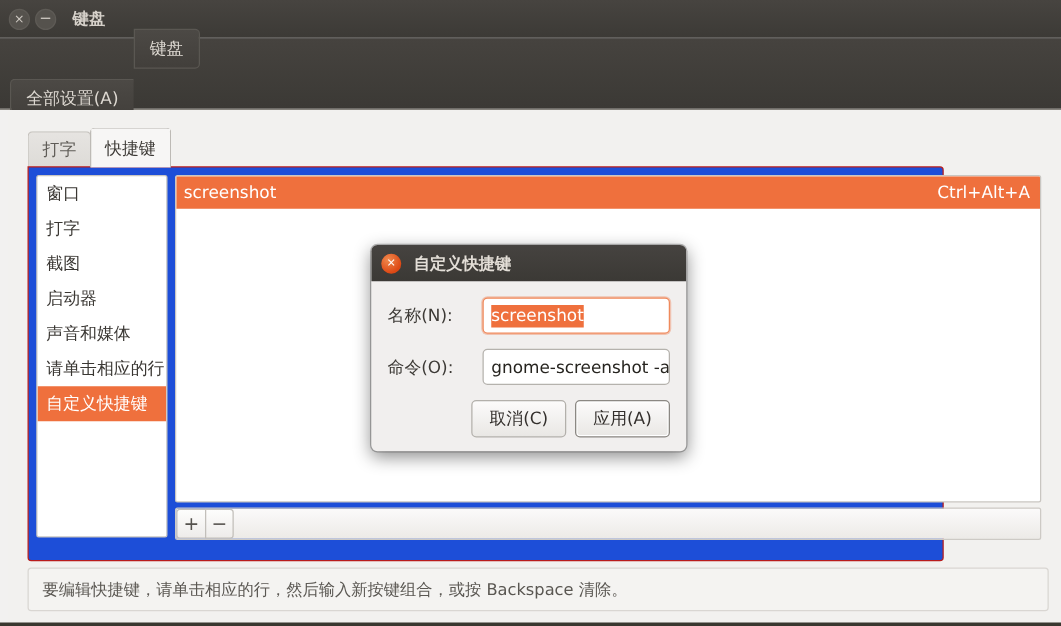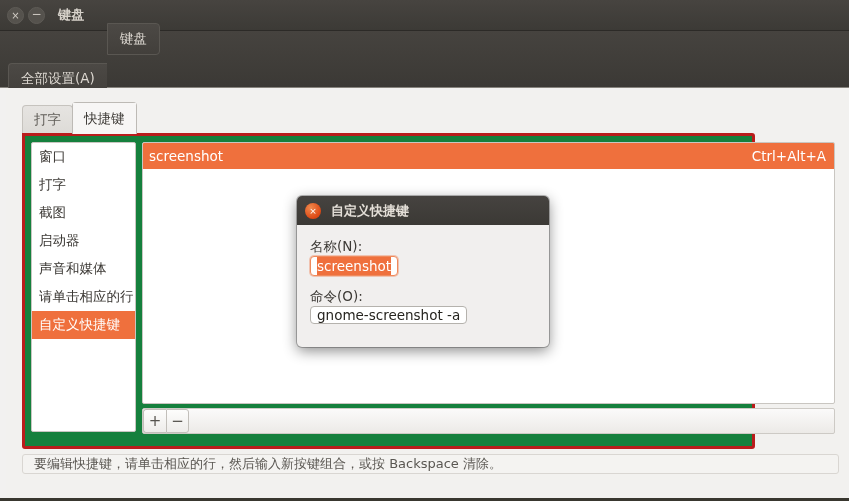--- a/index.html
+++ b/index.html
@@ -121,22 +121,22 @@
     left: 0; right: 0; top: 0;
     height: 2px;
     background: #f7f6f5;
   }
   .tab:not(.active) { margin-right: -1px; }
 
   .tab-panel {
     position: absolute;
     left: 16px; top: 45px;
     width: 733px; height: 316px;
-    background: #15803d;
-    border: 3px solid #b91c1c;
+    background: #1d4ed8;
+    border: 1px solid #b91c1c;
     border-radius: 0 3px 3px 3px;
   }
 
   
   .sidebar {
     position: absolute;
     left: 6px; top: 6px;
     width: 105px; height: 290px;
     background: #ffffff;
     border: 1px solid #c9c6c1;
@@ -204,21 +204,21 @@
     background: linear-gradient(to bottom, #fdfdfc 0%, #eeecea 100%);
     cursor: pointer;
   }
   .lb-btn.first { border-radius: 3px 0 0 3px; border-right: none; margin-left: 0; }
   .lb-btn.last  { border-radius: 0 3px 3px 0; }
 
   
   .hintbox {
     position: absolute;
     left: 16px; top: 366px;
-    width: 817px; height: 20px;
+    width: 817px; height: 35px;
     background: #f4f3f1;
     border: 1px solid #d9d6d2;
     border-radius: 3px;
     display: flex;
     align-items: center;
     padding-left: 11px;
     font-size: 13px;
     color: #5a5752;
   }
 
@@ -261,23 +261,22 @@
   }
   .dlg-title-text {
     color: #e3ded7;
     font-size: 13px;
     font-weight: bold;
     margin-left: 10px;
   }
   .dlg-body { padding: 13px 13px 11px 13px; }
   .frow {
     display: flex;
-    align-items: flex-start;
+    align-items: center;
     margin-bottom: 12px;
-    flex-direction: column;
   }
   .flabel {
     width: 76px;
     font-size: 13.5px;
     color: #3d3a36;
   }
   .finput {
     flex: 1;
     height: 29px;
     background: #ffffff;
@@ -396,17 +395,21 @@
         </div>
       </div>
 
       <div class="frow">
         <div class="flabel">命令(O):</div>
         <div class="finput">
           <span>gnome-screenshot -a</span>
         </div>
       </div>
 
+      <div class="dlg-buttons">
+        <div class="dbtn">取消(C)</div>
+        <div class="dbtn default">应用(A)</div>
+      </div>
 
     </div>
   </div>
 
 </div>
 
 </body></html>

